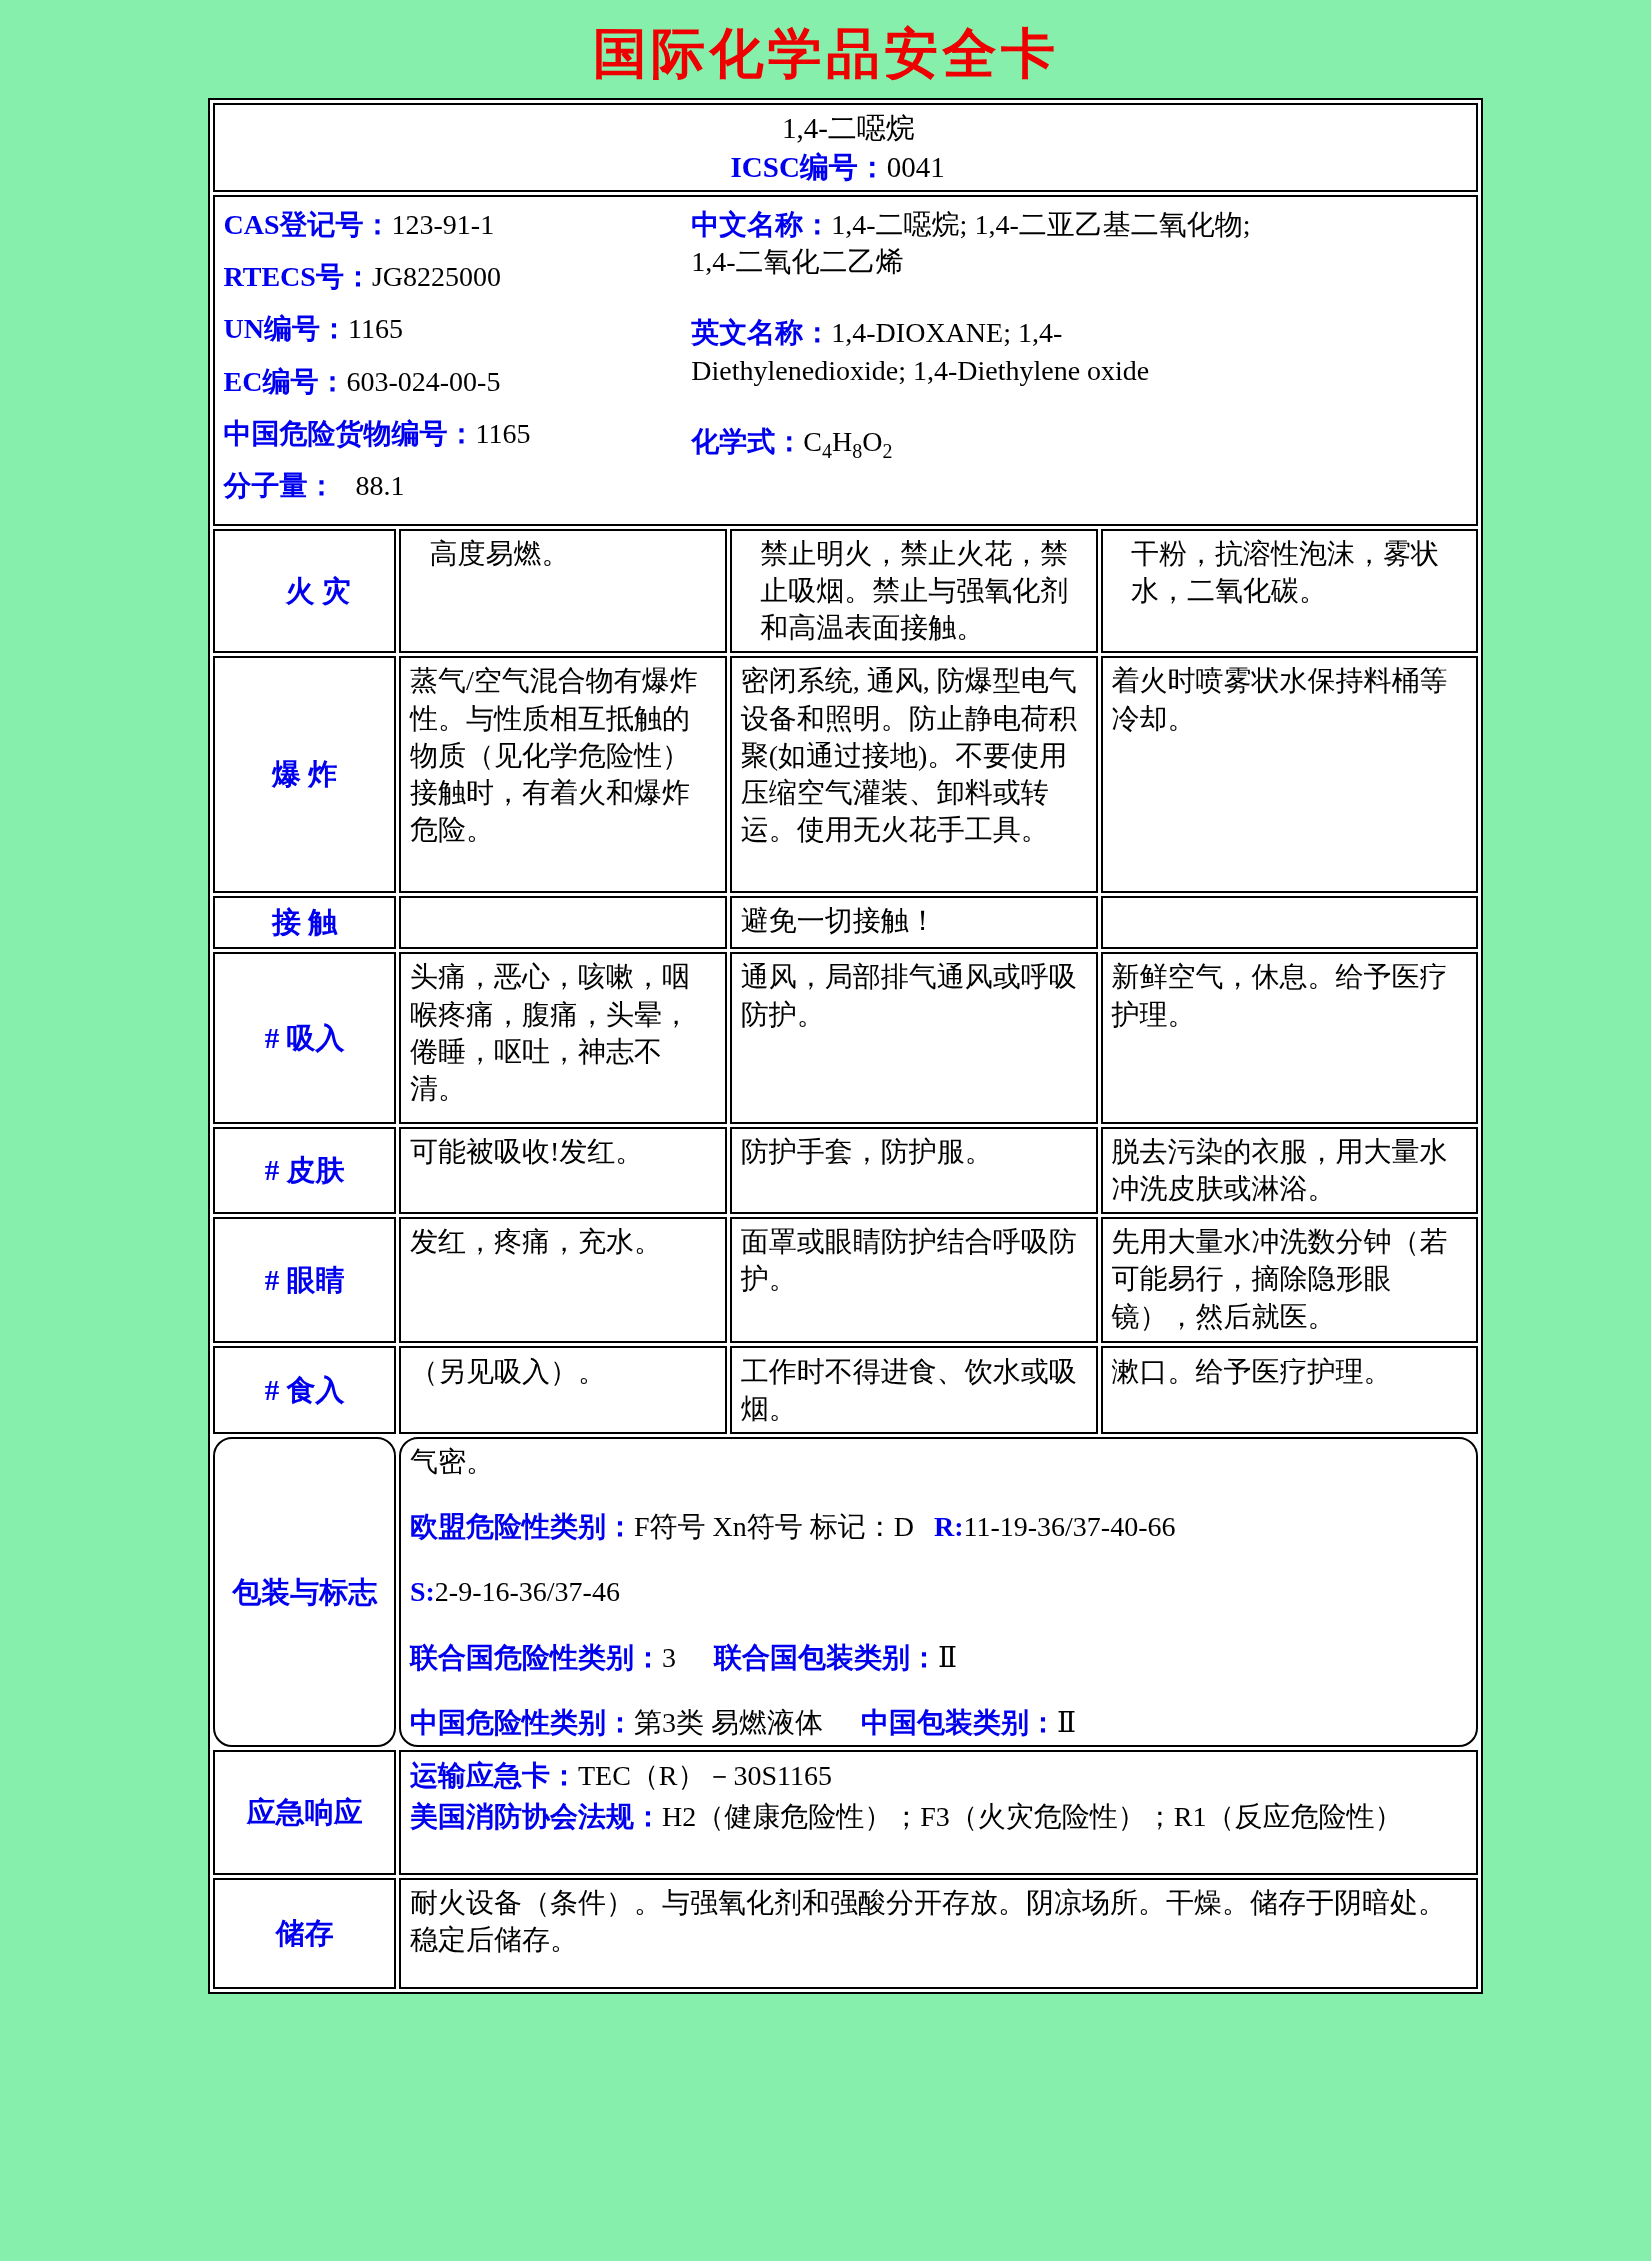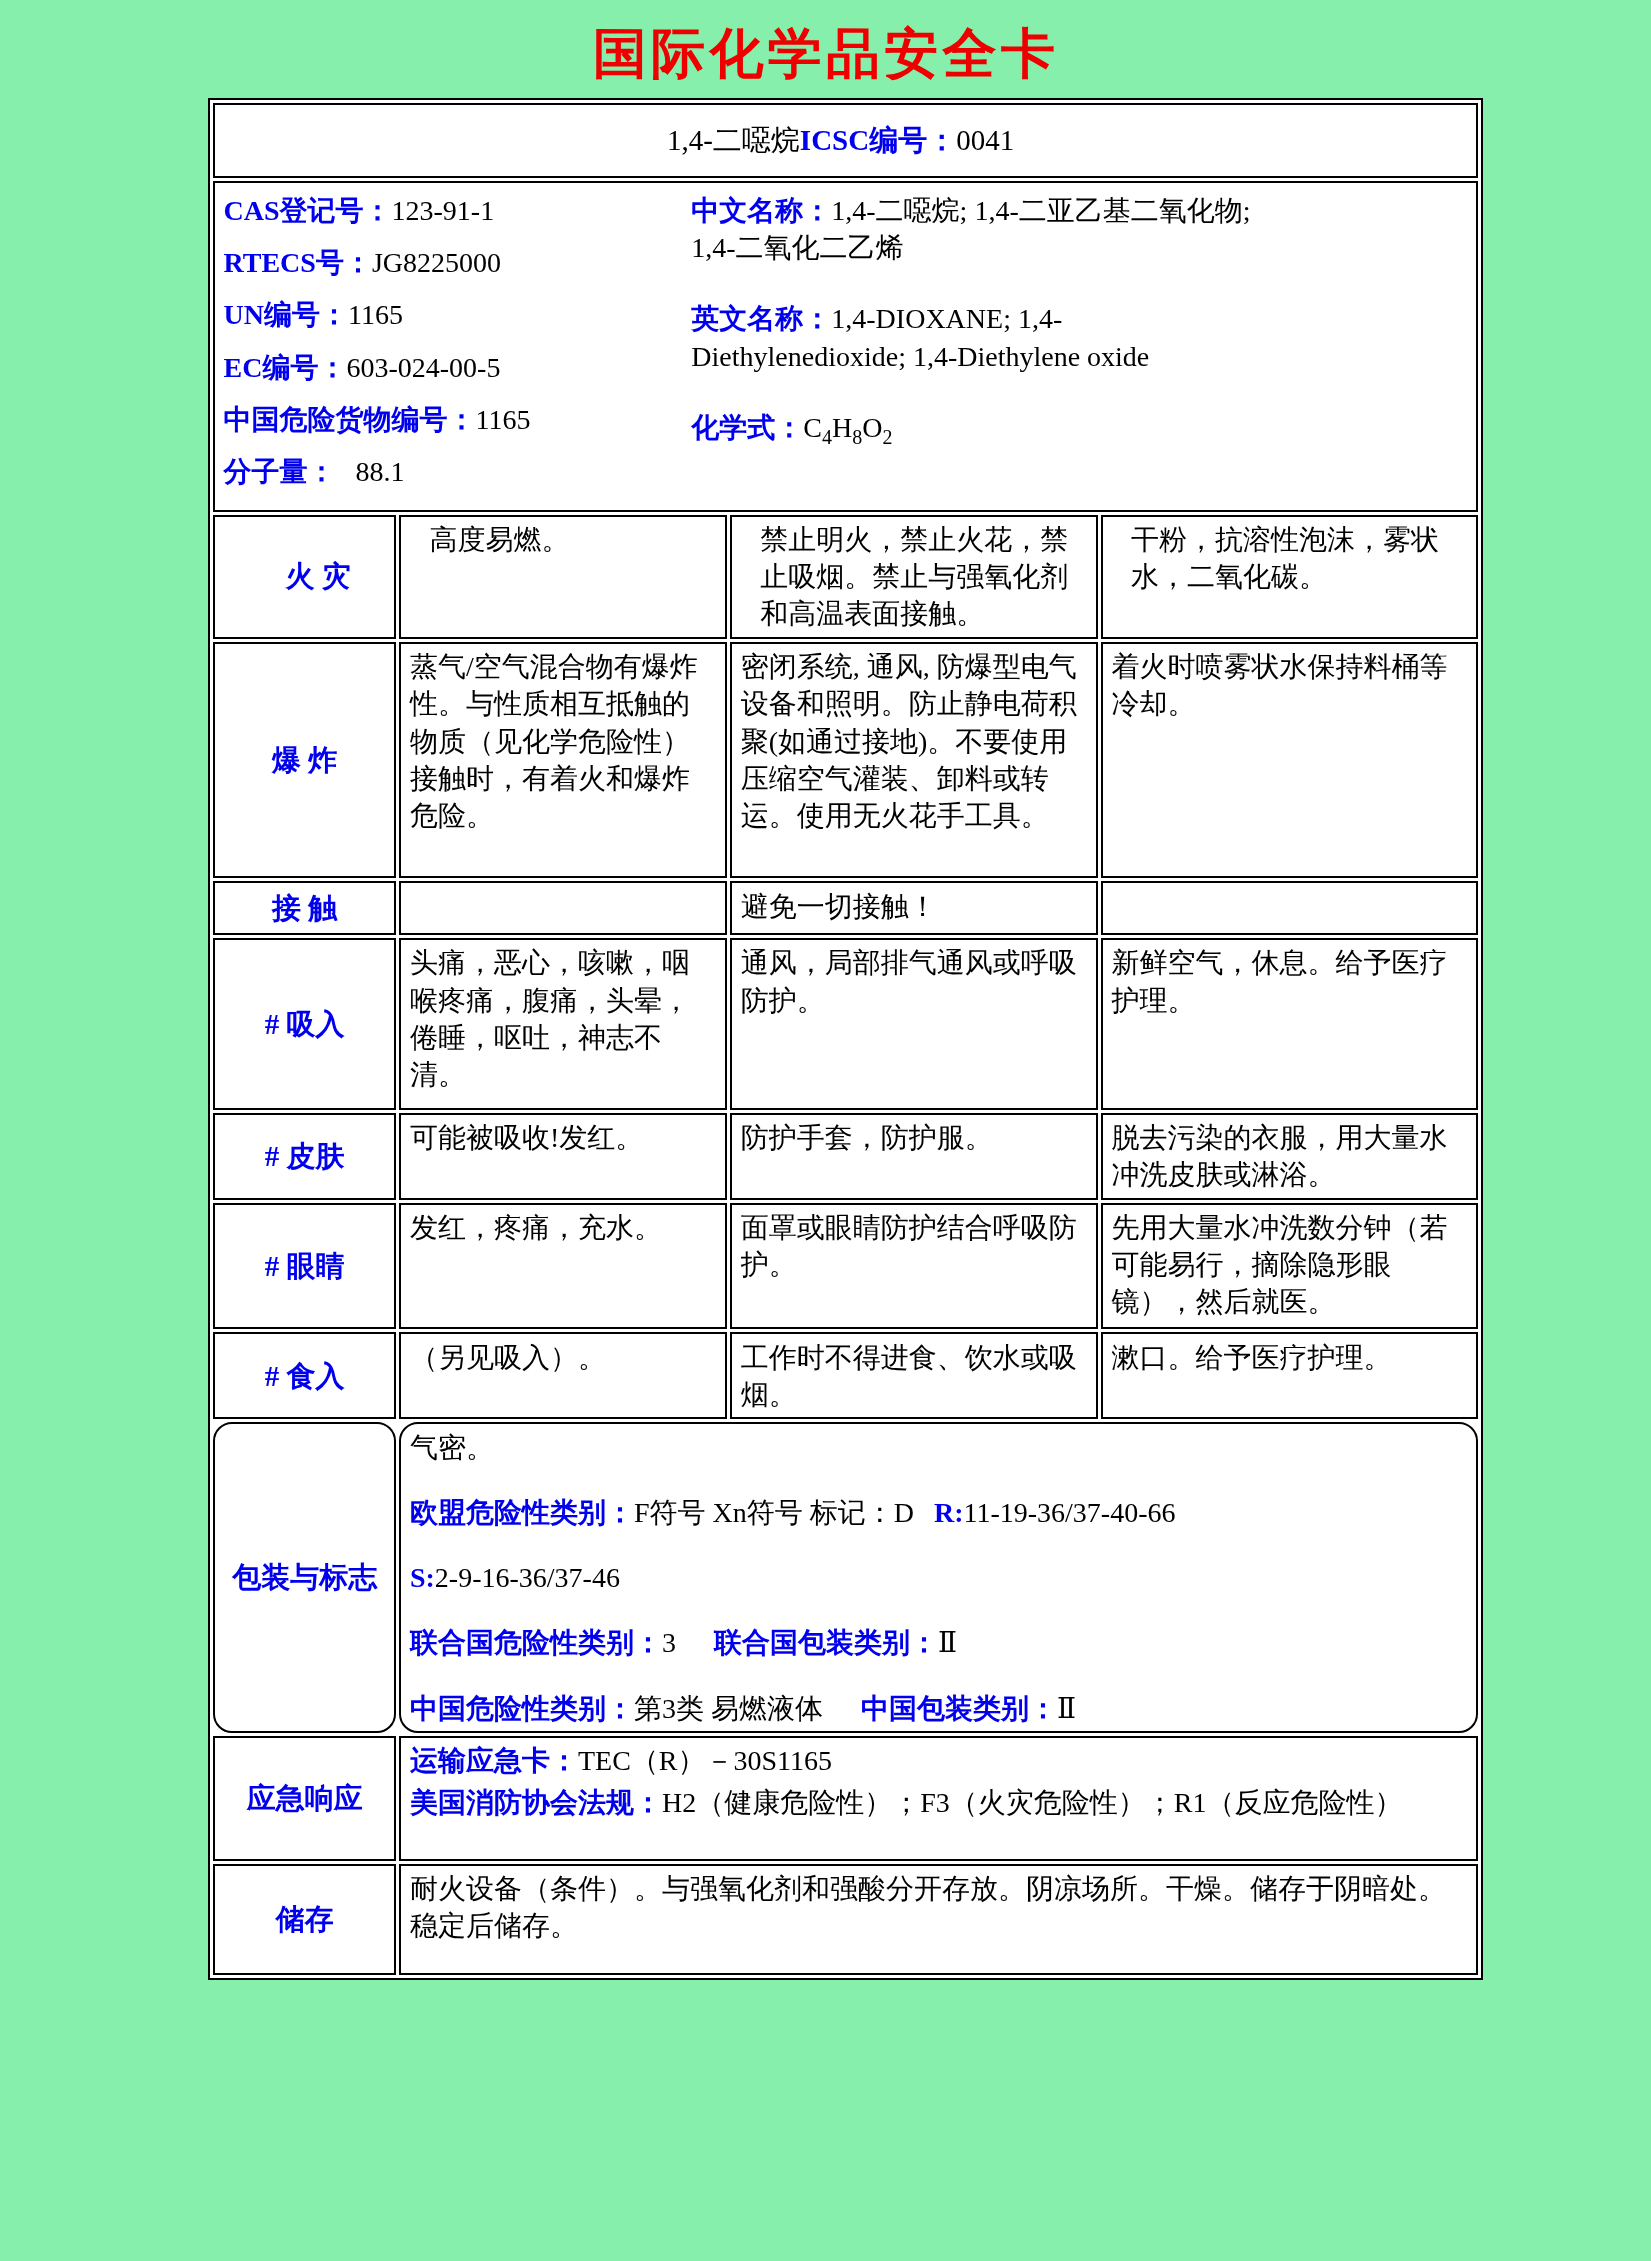--- a/index.html
+++ b/index.html
@@ -44,21 +44,21 @@
   tr.r-cont td{height:41px;}
   tr.r-inh  td{height:159px;}
   tr.r-skin td{height:67px;}
   tr.r-eye  td{height:114px;}
   tr.r-ing  td{height:70px;}
   tr.r-spill td{height:70px;}
   tr.r-pack td{height:243px;border-radius:19px;}
   tr.r-emer td{height:112px;}
   tr.r-stor td{height:99px;}
   
-  .namebar{display:flex;justify-content:center;align-items:center;height:100%;}
+  .namebar{display:flex;justify-content:center;align-items:center;height:100%;flex-direction:column;}
   .cmpd-name{font-size:29px;padding-left:5.7px;}
   .icsc{padding-right:15.6px;font-size:29px;}
   .lb{color:var(--blue,#0000EE);font-weight:bold;}
   .val{color:#000;font-weight:normal;}
   
   .infowrap{display:flex;height:100%;padding-top:4.3px;}
   .info-left{flex:0 0 455px;}
   .info-left .idrow{margin-bottom:15px;font-size:28px;white-space:nowrap;}
   .info-right{flex:1 1 auto;padding-left:12.8px;}
   .info-right p{margin:0;font-size:28px;}

